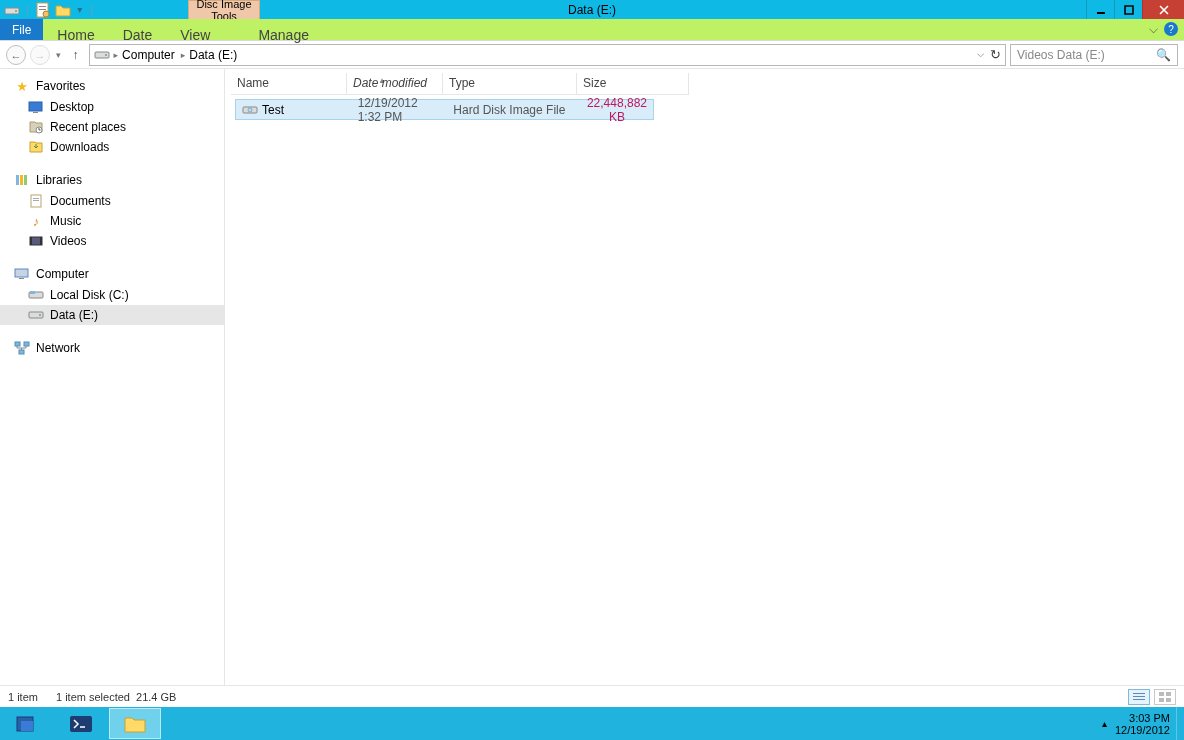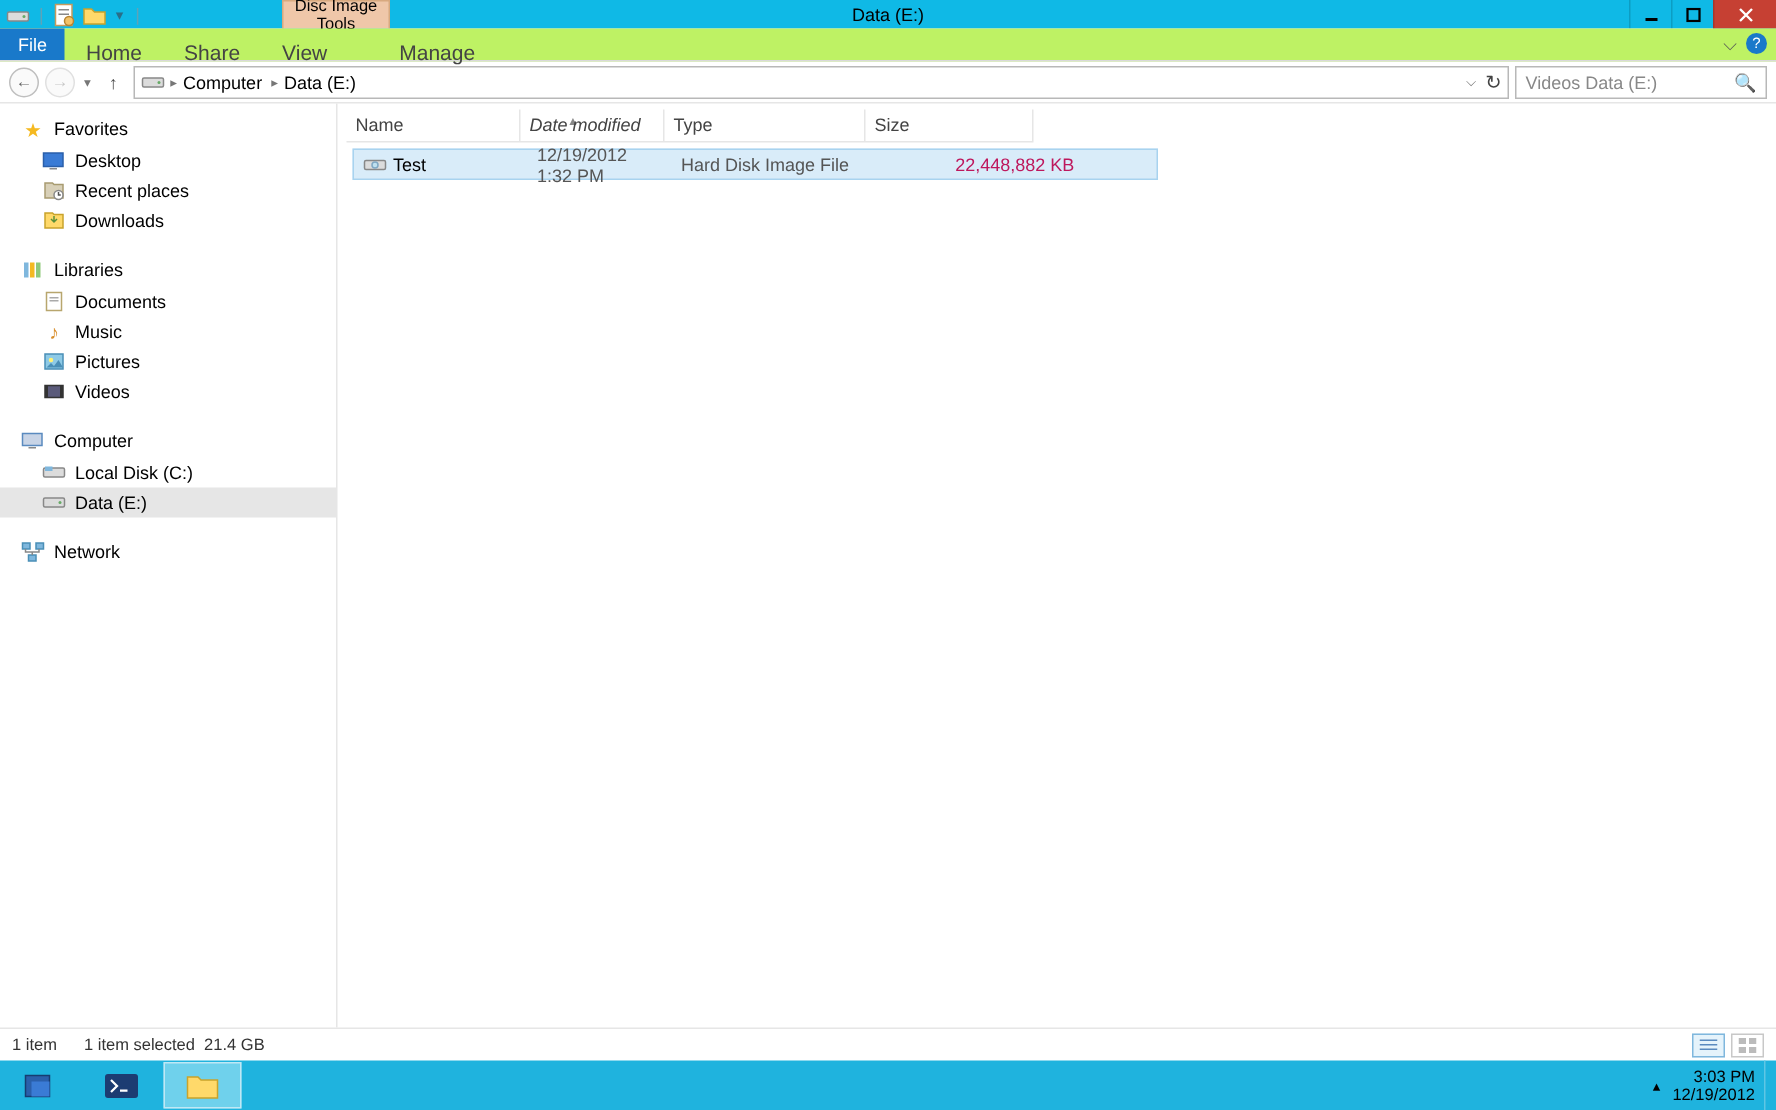--- a/index.html
+++ b/index.html
@@ -49,21 +49,21 @@
   .ic { width:16px; height:16px; display:inline-flex; align-items:center; justify-content:center; font-size:13px; }
 
   .content { flex:1; position:relative; }
   .cols { display:flex; height:22px; border-bottom:1px solid #e6e6e6; margin:4px 10px 0 6px; width:458px; }
   .col { border-right:1px solid #e6e6e6; padding:3px 6px; font-size:12px; color:#444; position:relative; }
   .col.sortasc::after { content:"▲"; position:absolute; right:-40px; top:3px; color:#888; font-size:8px; }
   .col.name { width:116px; }
   .col.date { width:96px;font-style:italic; }
   .col.type { width:134px; }
   .col.size { flex:1; text-align:left; }
-  .filerow { display:flex; align-items:center; margin:4px 10px 0 10px; width:537px; height:21px; background:#d9ecf9; border:1px solid #a8d3ef; font-size:12px; }
+  .filerow { display:flex; align-items:center; margin:4px 10px 0 10px; width:419px; height:21px; background:#d9ecf9; border:1px solid #a8d3ef; font-size:12px; }
   .filerow .cell { padding:0 6px; }
   .filerow .cname { width:116px; display:flex; align-items:center; gap:4px; }
   .filerow .cdate { width:96px; color:#555; }
   .filerow .ctype { width:134px; color:#555; }
   .filerow .csize { flex:1; text-align:center; color:#be185d; padding-right:6px; }
 
   
   .statusbar { position:absolute; bottom:33px; left:0; right:0; height:22px; border-top:1px solid #e6e6e6; display:flex; align-items:center; padding:0 8px; font-size:11px; color:#333; background:#fff; }
   .statusbar .right { margin-left:auto; display:flex; gap:4px; }
   .viewbtn { width:22px; height:16px; border:1px solid #c8c8c8; display:flex; align-items:center; justify-content:center; font-size:10px; }
@@ -124,21 +124,21 @@
         <svg width="10" height="10">
           <path d="M1 1l8 8M9 1l-8 8" stroke="#fff" stroke-width="1.6"></path>
         </svg>
       </div>
   </div>
 </div>
 
 <div class="ribbonrow">
   <div class="filetab">File</div>
   <div class="tab">Home</div>
-  <div class="tab">Share</div>
+  <div class="tab">Date</div>
   <div class="tab">View</div>
   <div class="tab manage">Manage</div>
   <div class="ribbon-right">
     <span class="chev">⌵</span>
     <span class="helpcircle">?</span>
   </div>
 </div>
 
 <div class="navrow">
   <div class="navbtn">←</div>
@@ -228,30 +228,20 @@
           </span>
           <span>Documents</span>
         </div>
       <div class="navitem">
           <span class="ic" style="color:#d98f2e;">♪</span>
           <span>Music</span>
         </div>
       <div class="navitem">
           <span class="ic">
             <svg width="14" height="12">
-              <rect x="1" y="1" width="12" height="10" fill="#8ecae6" stroke="#4a8fb7"></rect>
-              <circle cx="5" cy="5" r="1.5" fill="#fff176"></circle>
-              <path d="M2 10l3-3 2 2 3-4 3 5z" fill="#4a8fb7"></path>
-            </svg>
-          </span>
-          <span>Pictures</span>
-        </div>
-      <div class="navitem">
-          <span class="ic">
-            <svg width="14" height="12">
               <rect x="1" y="2" width="12" height="8" fill="#5a5a7a" stroke="#333"></rect>
               <rect x="1" y="2" width="2" height="8" fill="#333"></rect>
               <rect x="11" y="2" width="2" height="8" fill="#333"></rect>
             </svg>
           </span>
           <span>Videos</span>
         </div>
     </div>
     <div class="navgroup">
       <div class="navhead">

